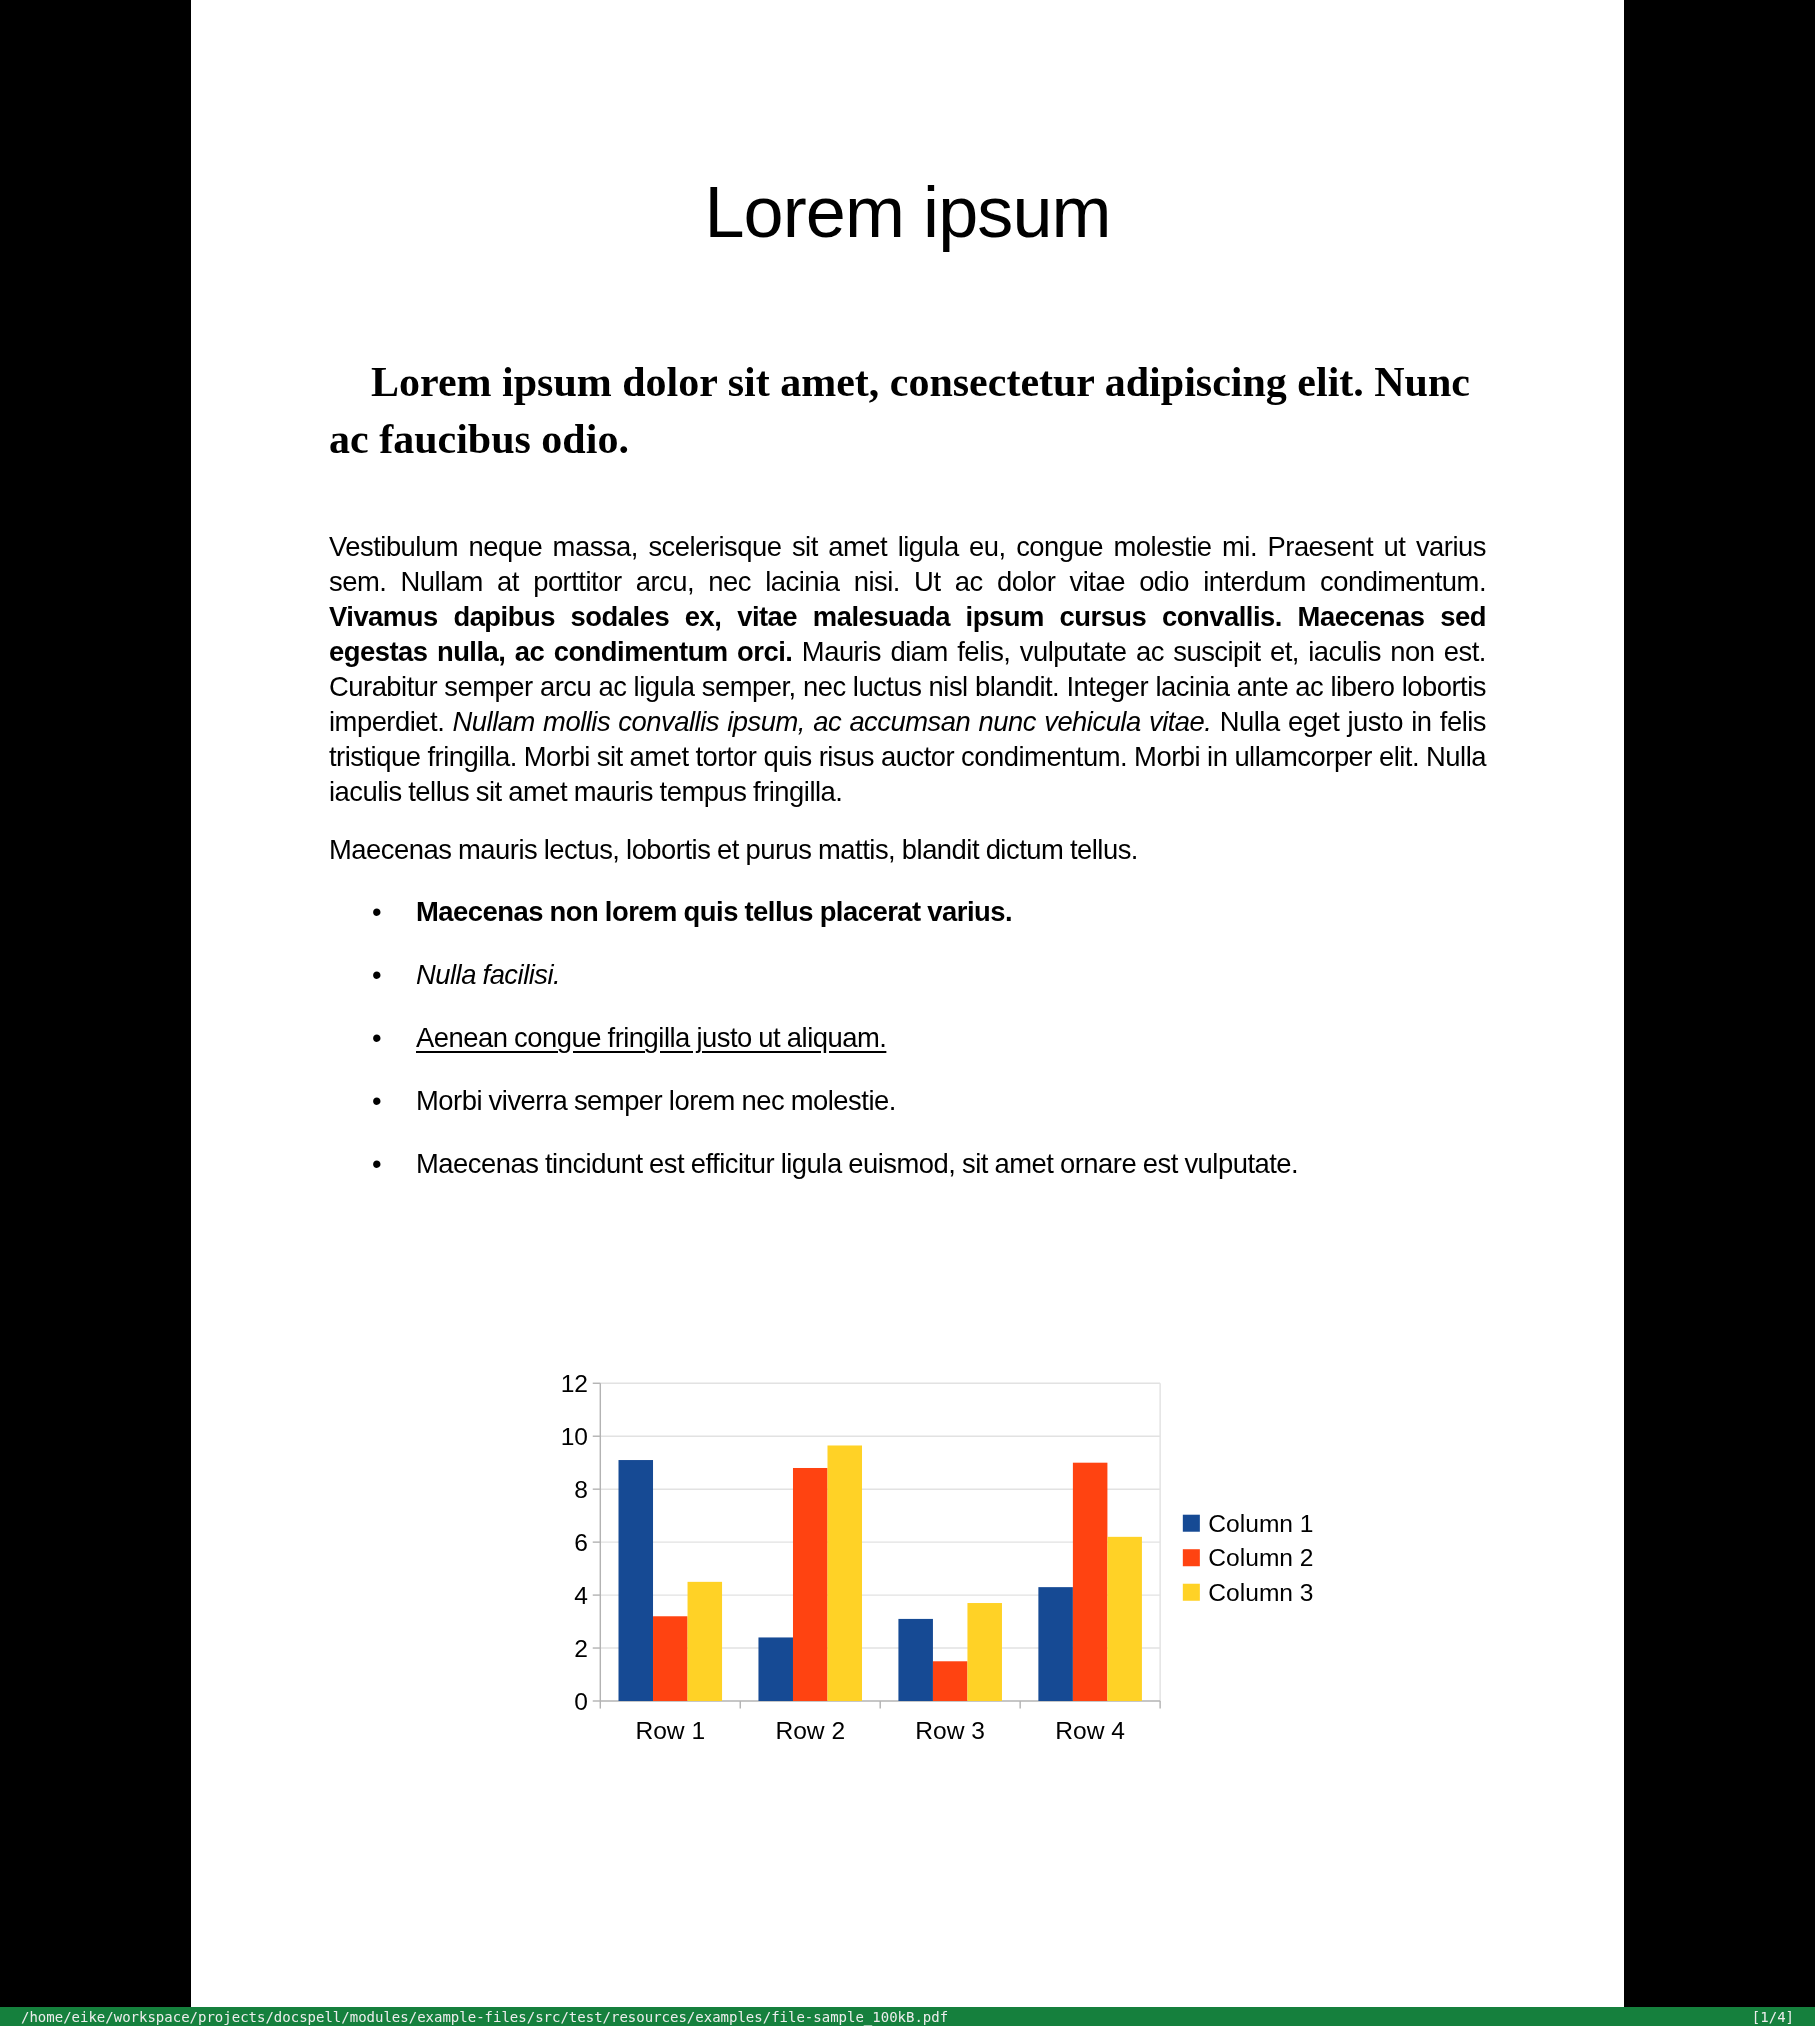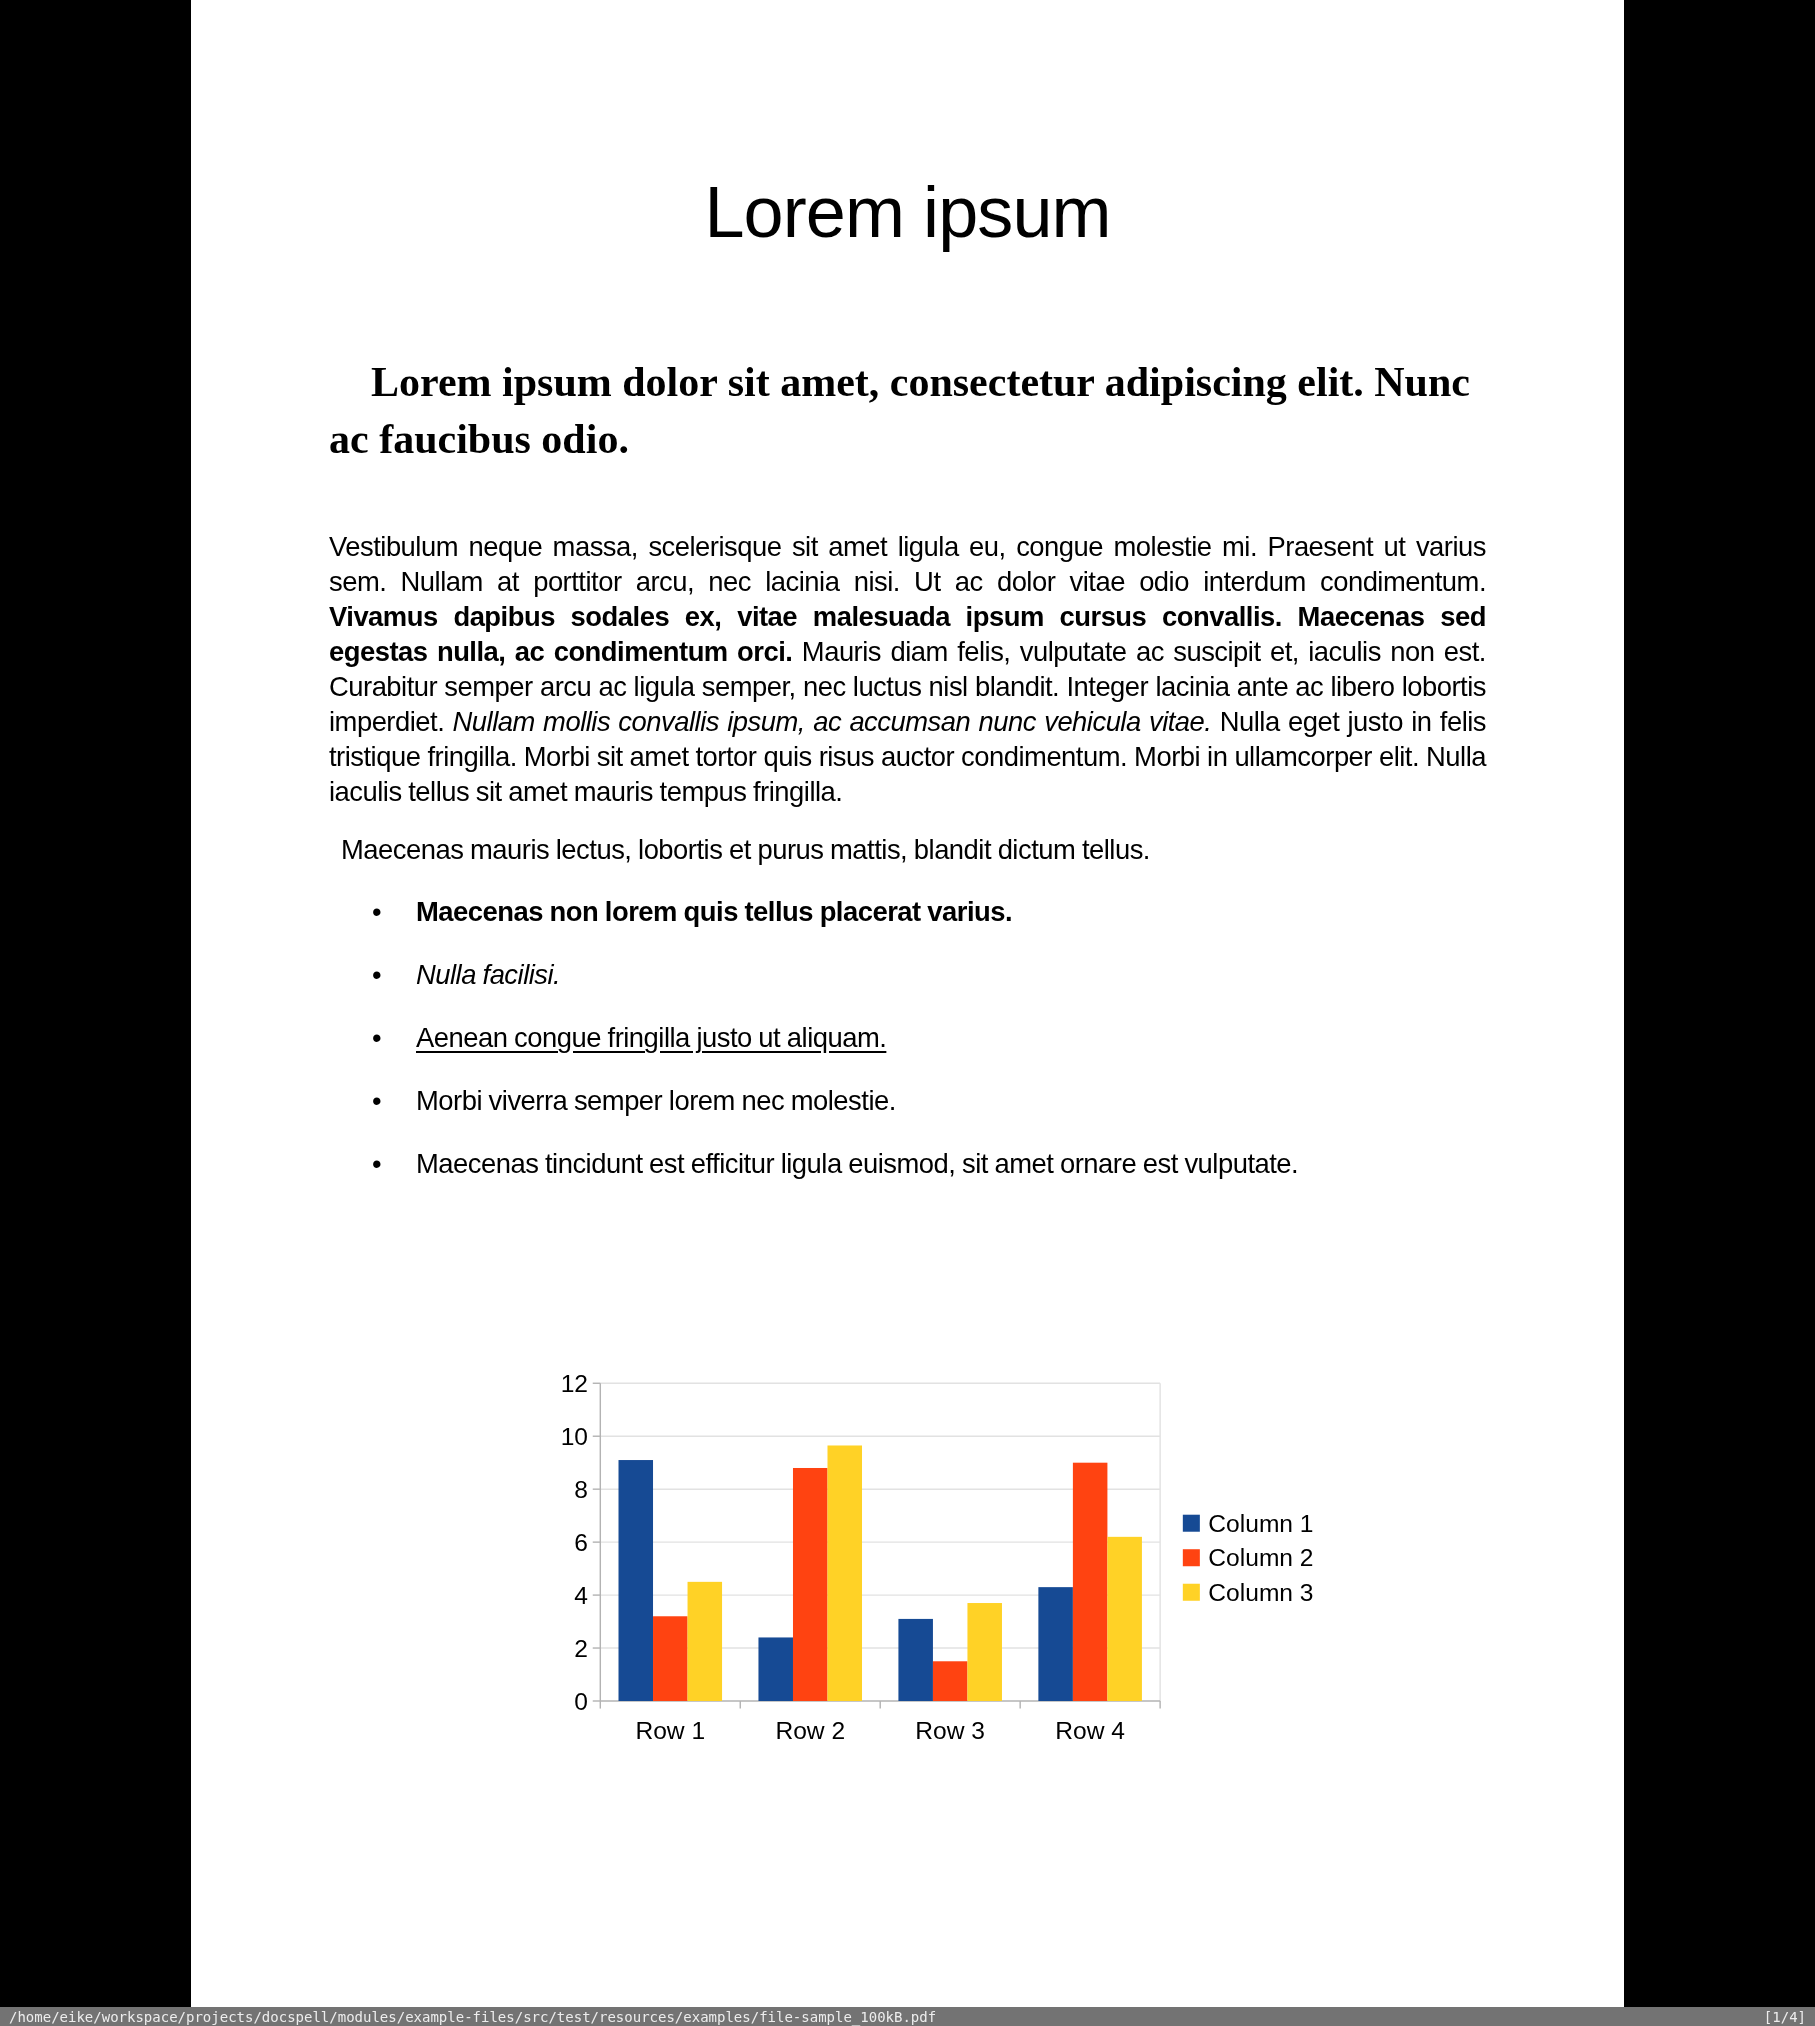--- a/index.html
+++ b/index.html
@@ -39,21 +39,21 @@
     font-size:27.4px;
     line-height:35px;
     letter-spacing:-0.5px;
     word-spacing:-0.5px;
   }
   .para1 {
     margin:61px 0 0 0;
     text-align:justify;
   }
   .para2 {
-    margin:23px 0 0 12px;
+    margin:23px 0 0 0;
   }
   .bullet-list {
     margin:27.4px 0 0 0;
     padding:0 0 0 87px;
     list-style:none;
   }
   .bullet-list li {
     position:relative;
     margin:0 0 28px 0;
   }
@@ -69,28 +69,28 @@
   .chart-wrap {
     position:absolute;
     left:282px; top:1353px;
     width:909px; height:435px;
   }
   .chart-wrap svg { display:block; }
   .statusbar {
     position:absolute;
     left:0; top:2007px;
     width:100%; height:19px;
-    background:#737373;
+    background:#15803d;
     color:#ededed;
     font-family:"DejaVu Sans Mono", monospace;
     font-size:14px;
     display:flex;
     justify-content:space-between;
     align-items:center;
-    padding:0 9px;
+    padding:0 21px;
     box-sizing:border-box;
     white-space:nowrap;
   }
 </style>
 </head>
 <body>
 
 <div class="page">
 
   <h1 class="doc-title">Lorem ipsum</h1>

